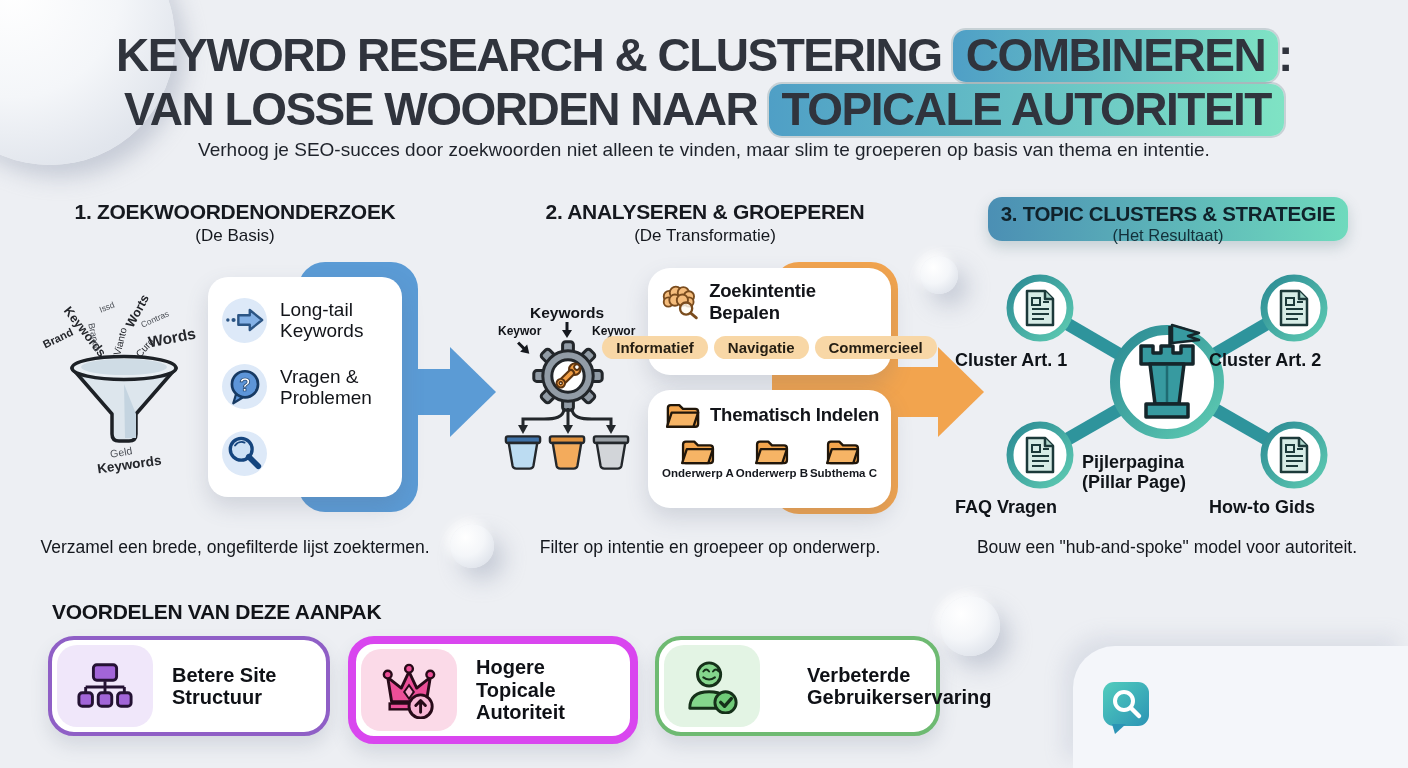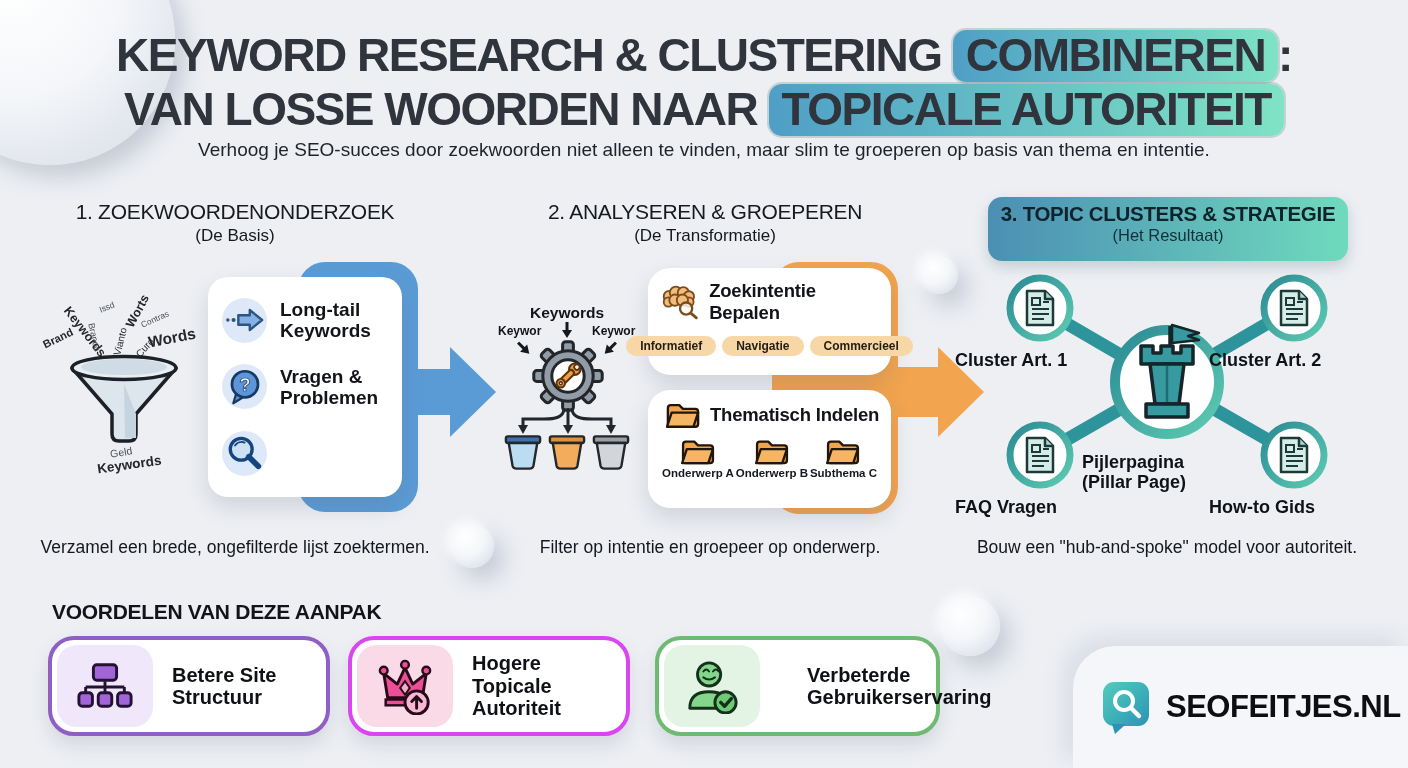--- a/index.html
+++ b/index.html
@@ -17,43 +17,43 @@
   }
   
   .title-line{position:absolute;left:0;width:1408px;text-align:center;
     font-weight:800;font-size:46px;letter-spacing:-1.5px;color:#30343d;line-height:1;}
   .hl{display:inline-block;padding:2px 13px 4px;border-radius:13px;
     background:linear-gradient(90deg,#4f9fc6,#7fe3c4);
     box-shadow:0 0 0 2px rgba(26,70,80,0.18);}
   .subtitle{position:absolute;left:0;width:1408px;text-align:center;
     font-size:19px;color:#1e222a;}
   
-  .col-title{position:absolute;text-align:center;font-weight:400;font-size:21px;letter-spacing:-0.3px;}
+  .col-title{position:absolute;text-align:center;font-weight:700;font-size:21px;letter-spacing:-0.3px;}
   .col-sub{position:absolute;text-align:center;font-size:17px;color:#15181e;}
-  .col3-head{position:absolute;left:988px;top:197px;width:360px;height:64px;border-radius:14px;
+  .col3-head{position:absolute;left:988px;top:197px;width:360px;height:44px;border-radius:14px;
     background:linear-gradient(90deg,#4b8fb4,#6fdabd);text-align:center;
     box-shadow:0 6px 14px rgba(70,110,120,0.25);}
   .col3-head .t1{font-weight:800;font-size:20.5px;color:#10222b;margin-top:5px;letter-spacing:-0.3px;}
   .col3-head .t2{font-size:16.5px;color:#13303a;margin-top:0px;}
   
   .card{position:absolute;background:#fff;border-radius:20px;
     box-shadow:0 10px 22px rgba(90,100,125,0.20);}
   .back-rect{position:absolute;border-radius:27px;}
   .arrow-stem{position:absolute;}
   .arrow-head{position:absolute;width:0;height:0;border-top:45px solid transparent;border-bottom:45px solid transparent;}
   
   .kw-row{display:flex;align-items:center;gap:13px;}
   .icon-circle{width:45px;height:45px;border-radius:50%;background:#dde9f8;
     display:flex;align-items:center;justify-content:center;flex:0 0 45px;}
-  .kw-label{font-weight:700;font-size:19px;line-height:1.12;color:#121419;}
+  .kw-label{font-weight:400;font-size:19px;line-height:1.12;color:#121419;}
   
   .fw{position:absolute;white-space:nowrap;color:#24262b;}
   
   .mach-label{position:absolute;font-weight:800;color:#121419;white-space:nowrap;}
-  .pill{background:#f8d7a6;border-radius:14px;padding:3px 14px;font-weight:700;font-size:12px;color:#241d12;white-space:nowrap;}
+  .pill{background:#f8d7a6;border-radius:14px;padding:3px 14px;font-weight:700;font-size:15px;color:#241d12;white-space:nowrap;}
   .card-head{display:flex;align-items:center;gap:10px;}
   .card-title{font-weight:800;font-size:18.5px;color:#121419;letter-spacing:-0.2px;}
   .folder-col{display:flex;flex-direction:column;align-items:center;gap:2px;}
   .folder-label{font-weight:700;font-size:11.5px;color:#15181e;white-space:nowrap;}
   
   .spoke-label{position:absolute;width:170px;text-align:left;font-weight:800;font-size:18px;color:#0f1318;}
   
   .caption{position:absolute;width:390px;text-align:center;font-size:17.5px;color:#14171d;}
   
   .benefits-title{position:absolute;left:52px;top:600px;font-weight:800;font-size:21px;letter-spacing:-0.3px;color:#121419;}
@@ -345,21 +345,21 @@
         <path d="M30,22 V28 M10,28 H50 M10,28 V34 M30,28 V34 M50,28 V34" stroke="#241233" stroke-width="3" fill="none"></path>
         <rect x="18" y="5" width="24" height="16" rx="3.5" fill="#a265d8" stroke="#241233" stroke-width="3"></rect>
         <rect x="3" y="34" width="14" height="14" rx="3.5" fill="#a265d8" stroke="#241233" stroke-width="3"></rect>
         <rect x="23" y="34" width="14" height="14" rx="3.5" fill="#a265d8" stroke="#241233" stroke-width="3"></rect>
         <rect x="43" y="34" width="14" height="14" rx="3.5" fill="#a265d8" stroke="#241233" stroke-width="3"></rect>
       </svg>
     </div>
     <div class="blabel">Betere Site Structuur</div>
   </div>
 
-  <div class="bcard" style="left:348px;width:274px;border:4px solid #d946ef;">
+  <div class="bcard" style="left:348px;width:274px;border:8px solid #d946ef;">
     <div class="bicon" style="background:#fbdae8;">
       <svg width="60" height="58" viewBox="0 0 62 60">
         <path d="M13,42 L9,17 L23,28 L31,11 L39,28 L53,17 L49,42 Z" fill="#ec4f98" stroke="#270a18" stroke-width="3" stroke-linejoin="round"></path>
         <circle cx="9" cy="14" r="4" fill="#ec4f98" stroke="#270a18" stroke-width="2.5"></circle>
         <circle cx="31" cy="8" r="4" fill="#ec4f98" stroke="#270a18" stroke-width="2.5"></circle>
         <circle cx="53" cy="14" r="4" fill="#ec4f98" stroke="#270a18" stroke-width="2.5"></circle>
         <path d="M31,25 L36,32 L31,39 L26,32 Z" fill="#f9a8ce" stroke="#270a18" stroke-width="2"></path>
         <rect x="11" y="44" width="40" height="6" fill="#ec4f98" stroke="#270a18" stroke-width="2.5"></rect>
         <circle cx="43" cy="47" r="12" fill="#f7b6d4" stroke="#270a18" stroke-width="3"></circle>
         <path d="M43,53 V42 M38,46 L43,41 L48,46" stroke="#270a18" stroke-width="3" fill="none" stroke-linecap="round" stroke-linejoin="round"></path>
@@ -388,16 +388,15 @@
         <linearGradient id="gLogo" x1="0" y1="0" x2="1" y2="1">
           <stop offset="0" stop-color="#52cdbd"></stop>
             <stop offset="1" stop-color="#2b94b5"></stop>
         </linearGradient>
       </defs>
       <rect x="3" y="3" width="46" height="44" rx="11" fill="url(#gLogo)"></rect>
       <path d="M12,45 H26 L15,55 Z" fill="#2b94b5"></path>
       <circle cx="24" cy="22" r="9" stroke="#ffffff" stroke-width="4" fill="none"></circle>
       <line x1="31" y1="29" x2="39" y2="37" stroke="#ffffff" stroke-width="4.5" stroke-linecap="round"></line>
     </svg>
-    <span class="brand-name">SEOFEITJES.NL</span>
   </div>
 
 </div>
 
 </body></html>

